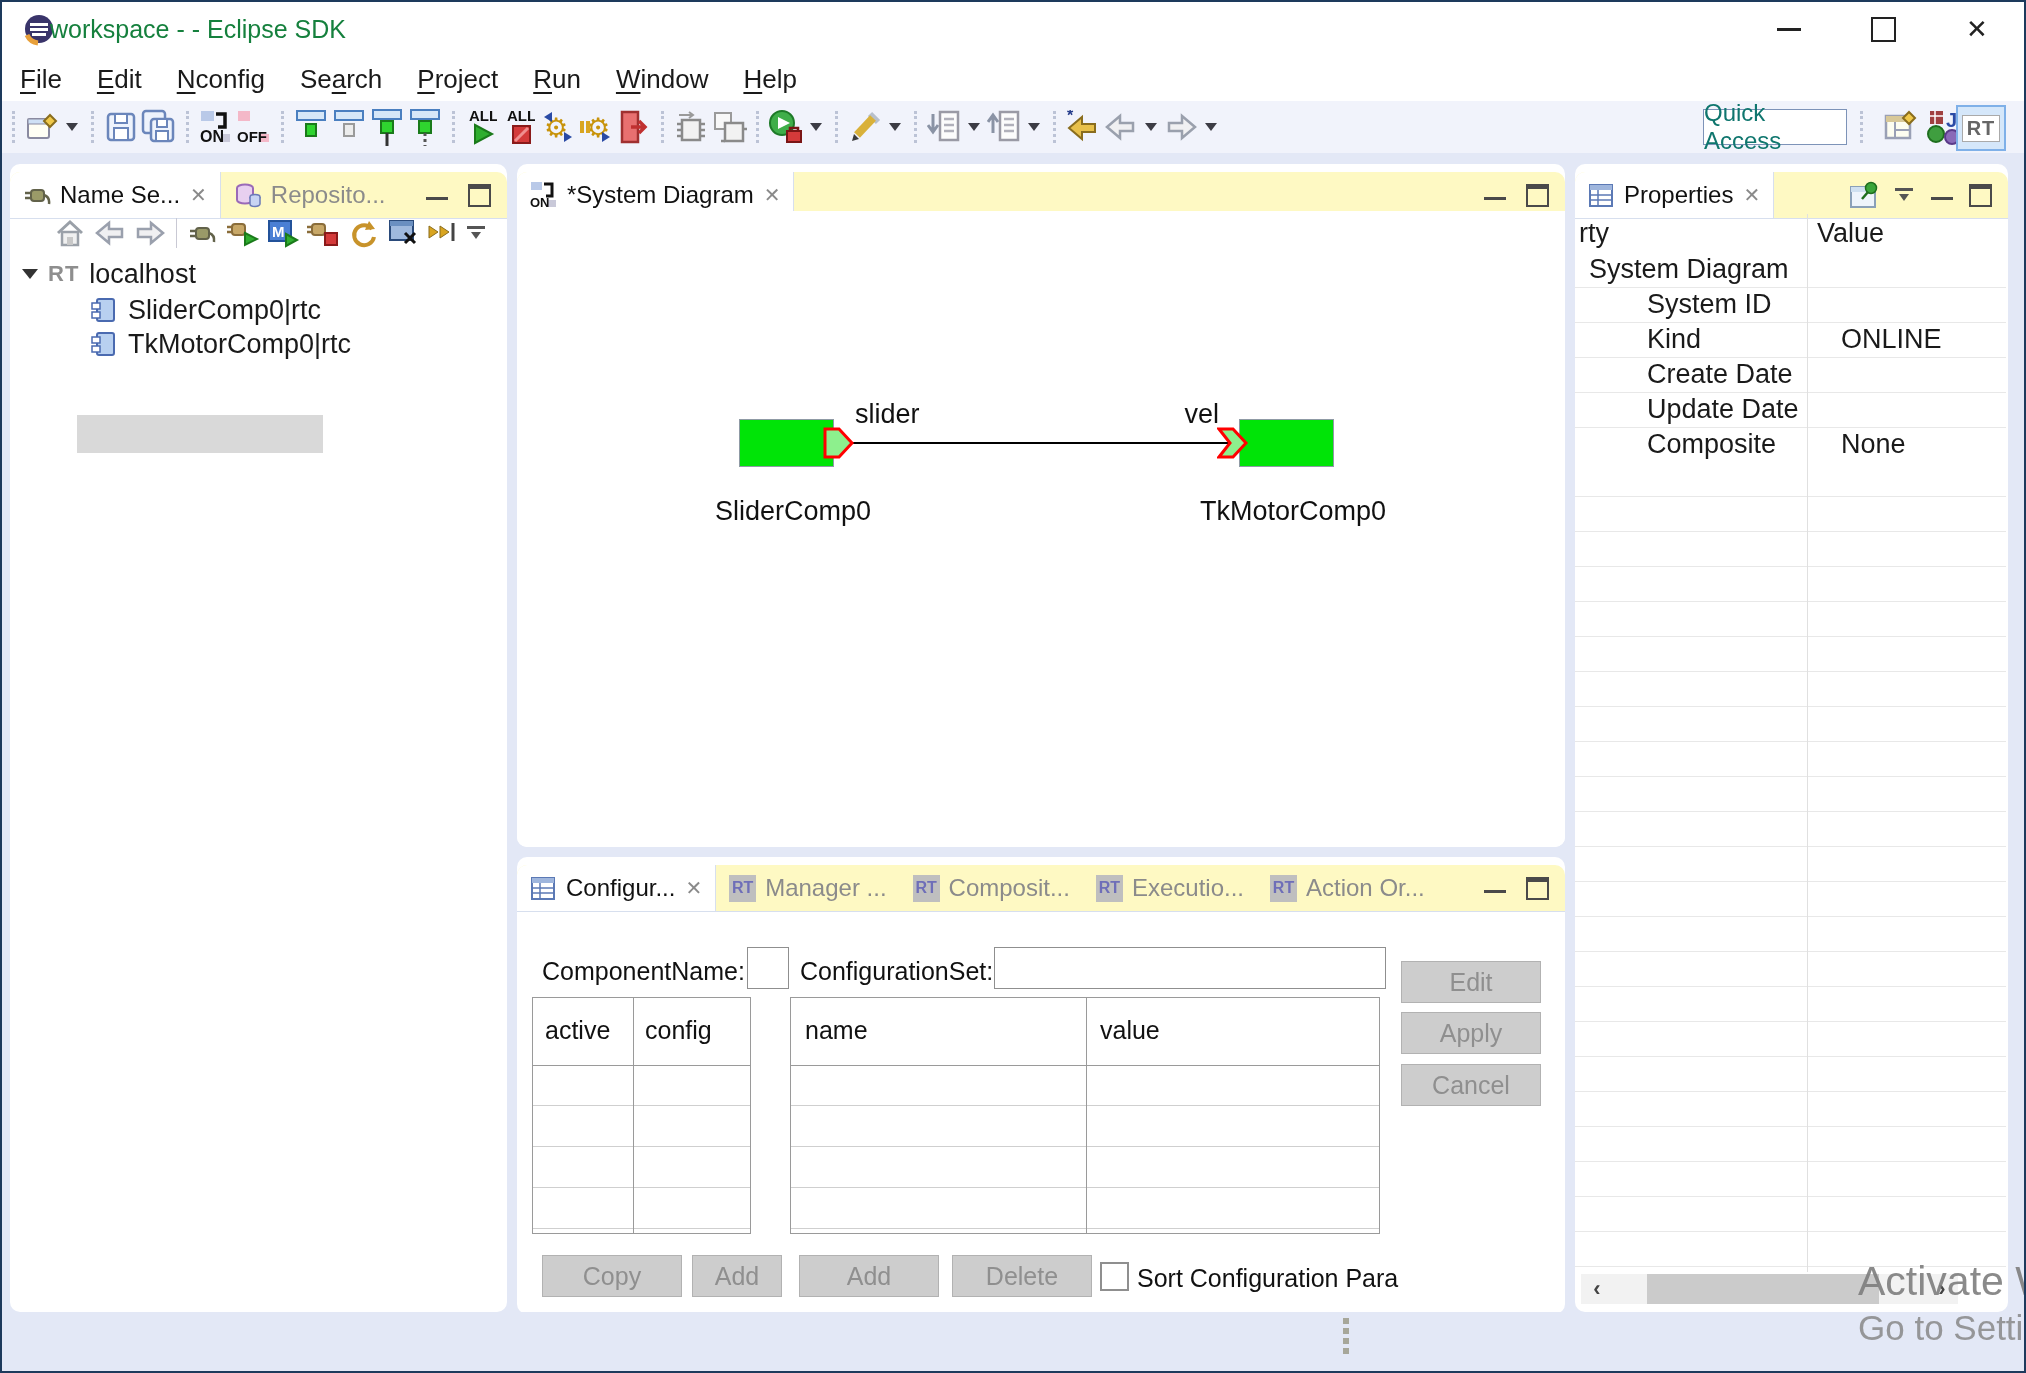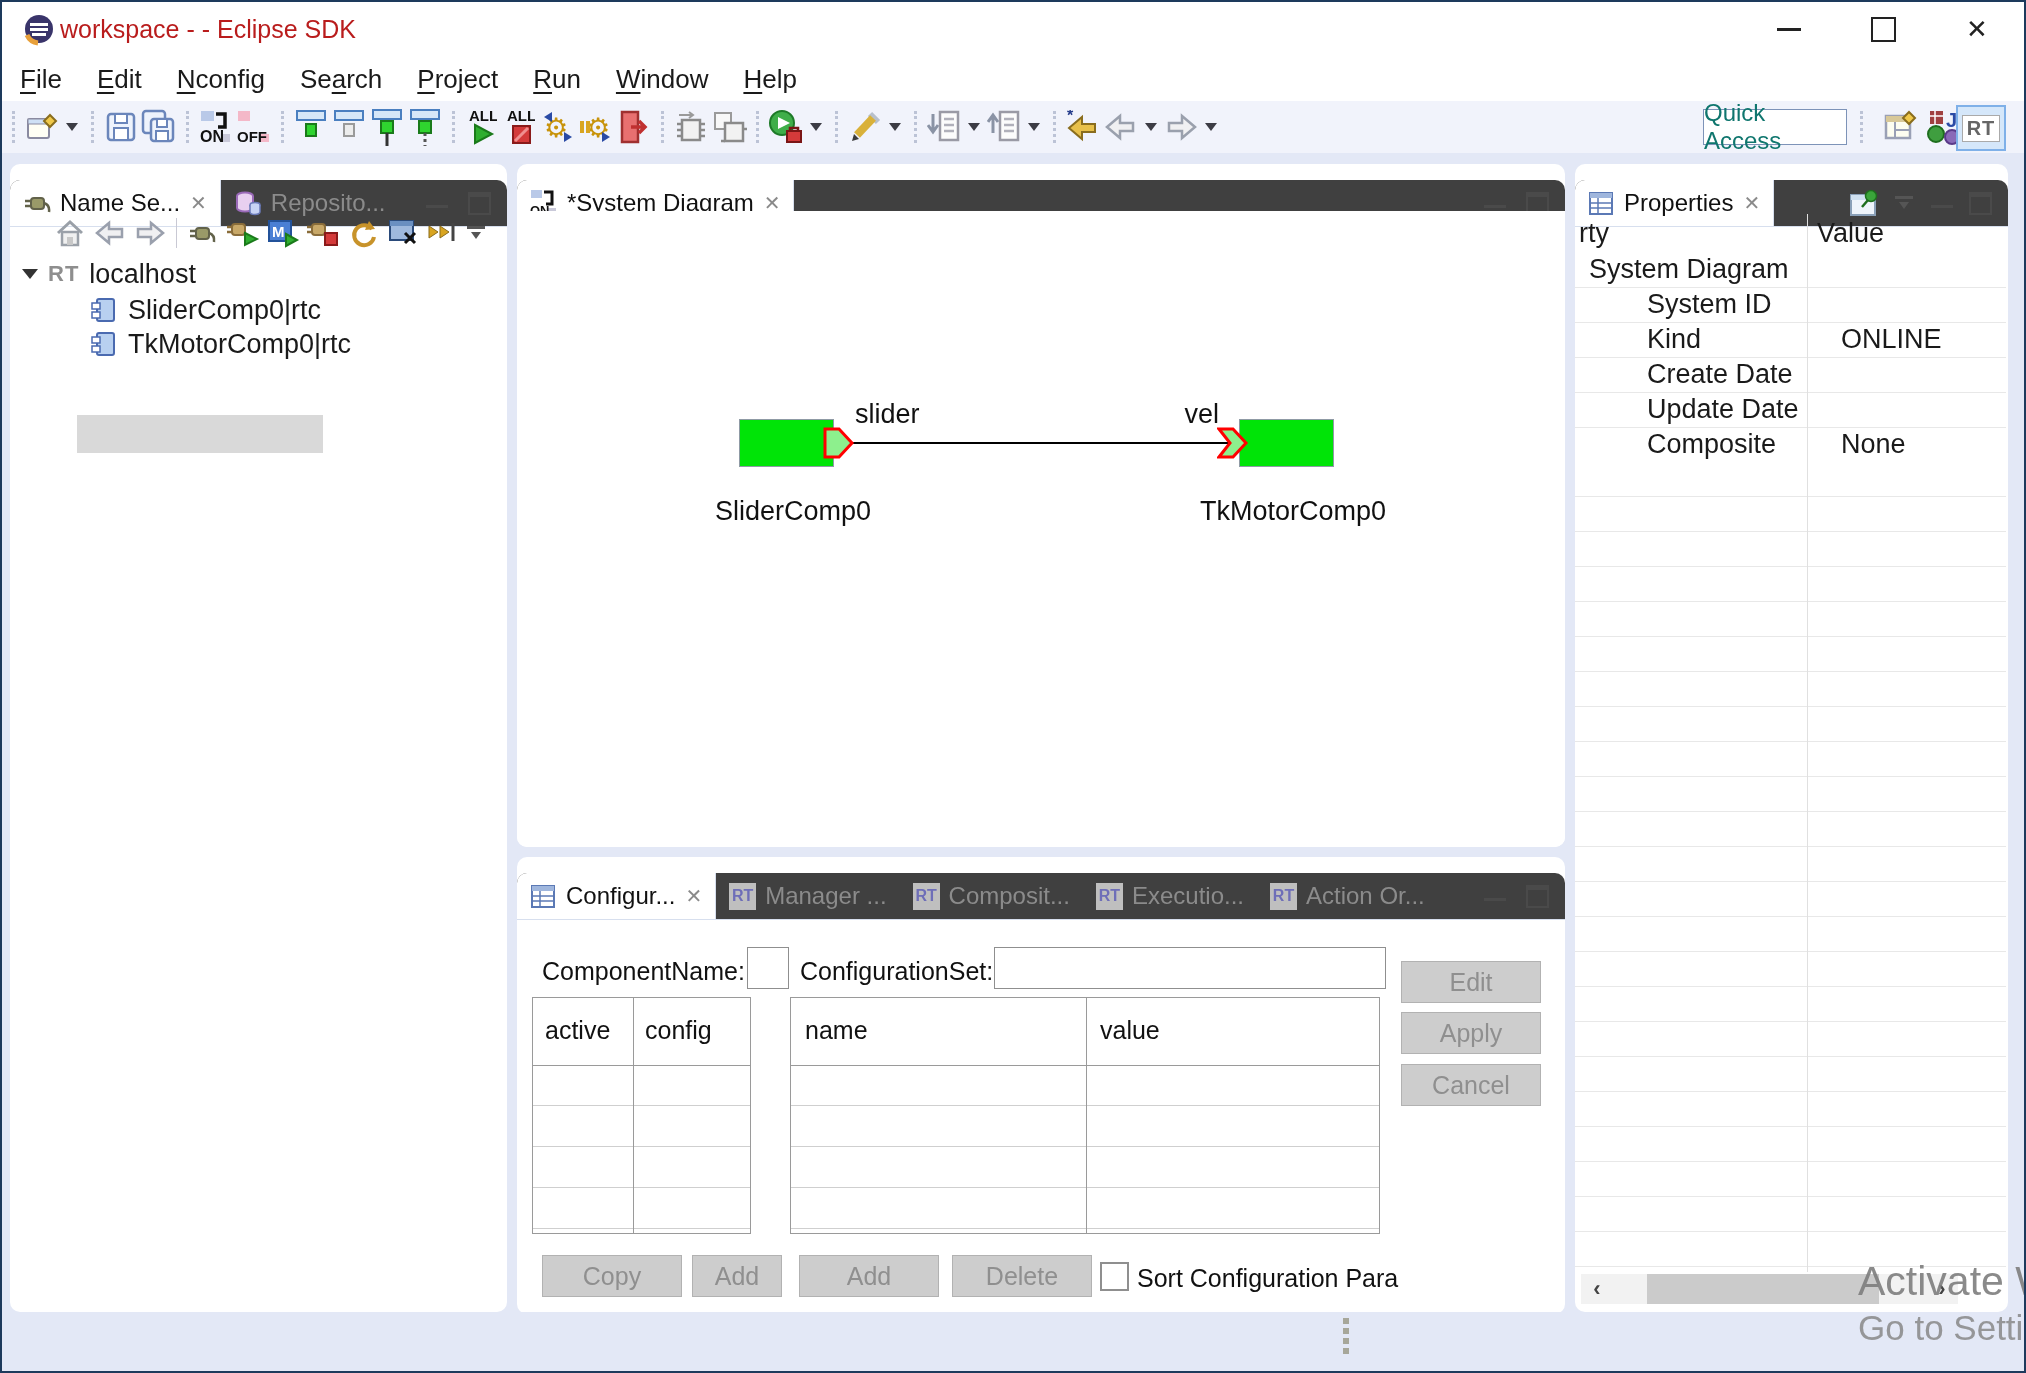--- a/index.html
+++ b/index.html
@@ -1,20 +1,20 @@
 <!DOCTYPE html>
 <html><head>
 <meta charset="utf-8">
 <style>
   html,body{margin:0;padding:0;}
   .screen{position:relative;width:2026px;height:1373px;background:#e3e8f6;border:2px solid #1d3a5c;
     box-sizing:border-box;overflow:hidden;font-family:"Liberation Sans",sans-serif;color:#1a1a1a;}
   
   .titlebar{position:absolute;left:0;top:0;width:100%;height:55px;background:#fff;}
-  .title-text{position:absolute;left:58px;top:13px;font-size:25px;color:#b91c1c;}
+  .title-text{position:absolute;left:48px;top:13px;font-size:25px;color:#15803d;}
   .logo{position:absolute;left:20px;top:10px;}
   .winctl{position:absolute;top:8px;width:46px;height:38px;display:flex;align-items:center;justify-content:center;font-size:26px;color:#222;}
   .wmin{left:1764px;} .wmax{left:1858px;} .wclose{left:1952px;}
   .wmin i{display:block;width:24px;border-bottom:3px solid #222;}
   .wmax i{display:block;width:21px;height:21px;border:2.5px solid #222;}
   
   .menubar{position:absolute;left:0;top:55px;width:100%;height:44px;background:#fff;display:flex;align-items:center;gap:35px;padding-left:18px;font-size:26px;}
   .mitem{cursor:default;}
   .u{text-decoration:underline;text-underline-offset:4px;}
   
@@ -24,21 +24,21 @@
   .tsep{width:0;height:32px;border-left:3px dotted #bcc3d6;margin:0 8px;}
   .caret{width:0;height:0;border-left:6px solid transparent;border-right:6px solid transparent;border-top:8px solid #3c3c44;margin:0 5px;}
   .qa{position:absolute;left:1701px;top:8px;width:142px;height:34px;border:1px solid #7d93b8;background:#fff;
       display:flex;align-items:center;justify-content:center;font-size:24px;color:#0f766e;}
   .qsep{position:absolute;left:1858px;top:10px;height:32px;border-left:3px dotted #bcc3d6;}
   .persp{position:absolute;top:4px;display:flex;align-items:center;justify-content:center;}
   .rtpersp{left:1954px;width:46px;height:42px;background:#d5e7fa;border:2px solid #7fb0e8;font-weight:bold;color:#666;font-size:20px;letter-spacing:1px;}
   .rtpersp span{background:#fff;border:1px solid #aaa;padding:1px 4px;}
   
   .panel{position:absolute;background:#fff;border-radius:10px;}
-  .phead{position:absolute;left:0;top:16px;right:0;height:46px;background:#404040;border-bottom:1px solid #d7dfee;
+  .phead{position:absolute;left:0;top:8px;right:0;height:46px;background:#fef9c3;border-bottom:1px solid #d7dfee;
     border-radius:10px 10px 0 0;display:flex;align-items:stretch;}
   .tab{display:flex;align-items:center;gap:9px;padding:0 13px;font-size:24px;color:#8b8b8b;white-space:nowrap;}
   .tab.active{background:#fff;color:#111;border-right:1px solid #d7dfee;border-top-left-radius:10px;}
   .tabx{color:#8a8a8a;font-size:20px;margin-left:1px;}
   .pbtns{margin-left:auto;display:flex;align-items:center;gap:20px;padding-right:16px;}
   .bmin{width:22px;height:6px;border-bottom:3px solid #4a4a4a;}
   .bmax{width:19px;height:16px;border:2px solid #4a4a4a;border-top-width:5px;}
   .vmenu{width:20px;height:14px;position:relative;}
   .vmenu:before{content:"";position:absolute;left:0;top:0;width:18px;border-top:3px solid #555;}
   .vmenu:after{content:"";position:absolute;left:4px;top:6px;border-left:5px solid transparent;border-right:5px solid transparent;border-top:7px solid #555;}

